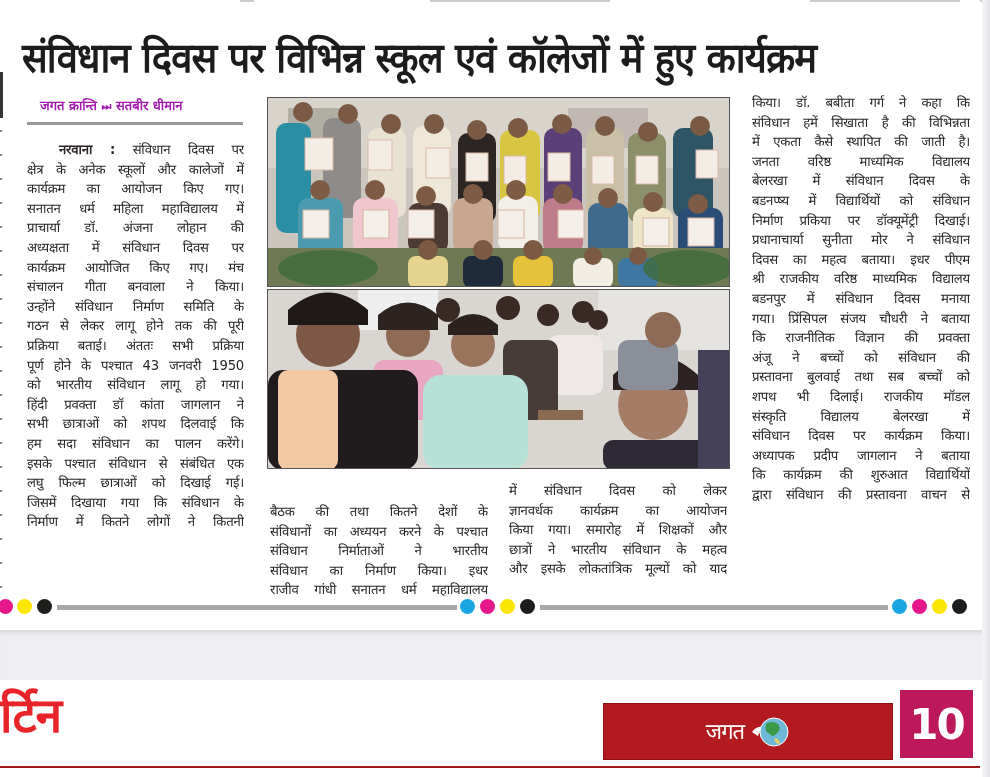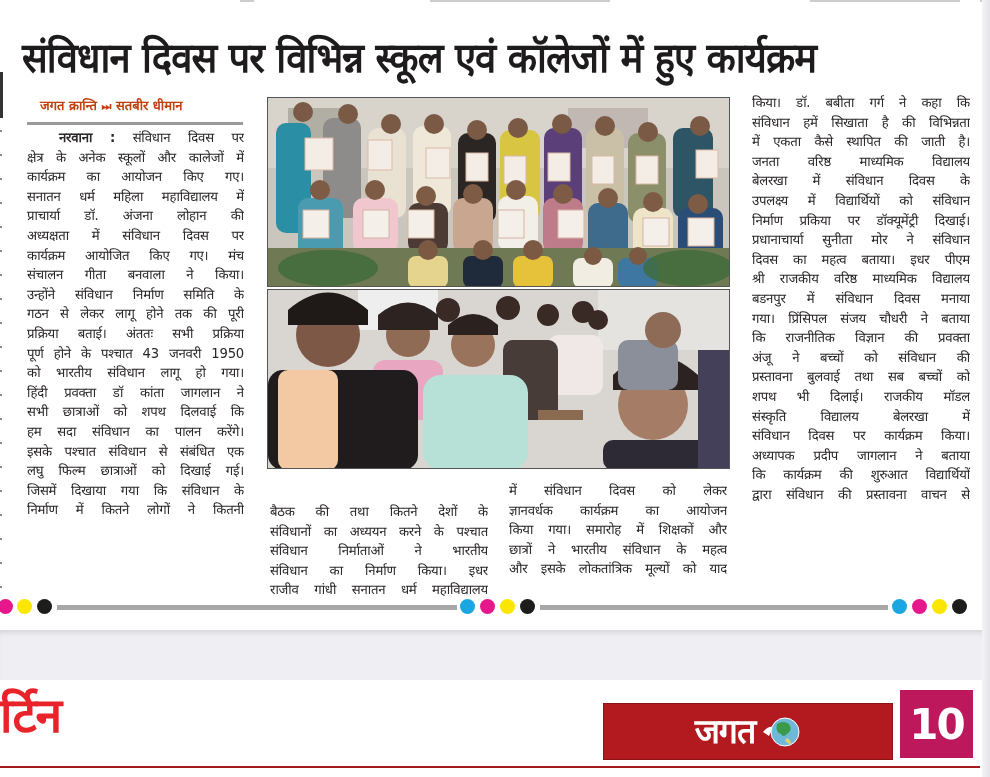--- a/index.html
+++ b/index.html
@@ -12,27 +12,27 @@
 
   .headline { position: absolute; left: 22px; top: 30px; width: 950px; height: 56px;
     font-family: "DejaVu Sans", sans-serif; font-weight: bold; font-size: 41px; letter-spacing: -1px;
     color: #1e1b1c; white-space: nowrap; transform: scaleX(0.93); transform-origin: left top; line-height: 56px; }
 
   .left-edge-rule { position: absolute; left: 0; top: 72px; width: 3px; height: 46px; background: #333; }
   .left-edge-dots { position: absolute; left: 0; top: 130px; width: 2px; height: 460px;
     background: repeating-linear-gradient(to bottom, #888 0 2px, transparent 2px 24px); }
 
   .byline { position: absolute; left: 40px; top: 96px; width: 210px; font-weight: bold; font-size: 13px;
-    color: #c2410c; white-space: nowrap; }
+    color: #a21caf; white-space: nowrap; }
   .byline-rule { position: absolute; left: 27px; top: 122px; width: 216px; height: 3px; background: #9a9a9a; }
 
   .col { position: absolute; font-family: "DejaVu Sans", sans-serif; font-size: 13.2px; line-height: 19.6px;
     color: #2b2728; text-align: justify; text-align-last: justify; }
   .col p { white-space: nowrap; overflow: hidden; letter-spacing: -0.25px; }
-  .col1 { left: 27px; top: 128px; width: 217px; }
+  .col1 { left: 27px; top: 140px; width: 217px; }
   .col2 { left: 270px; top: 502px; width: 218px; }
   .col3 { left: 509px; top: 481px; width: 218px; }
   .col4 { left: 752px; top: 93px; width: 218px; }
   .col p.line { display: flex; justify-content: space-between; }
   .col .dateline { font-weight: bold; }
 
   .photo { position: absolute; overflow: hidden; border: 1px solid #555; }
   .photo1 { left: 267px; top: 97px; width: 463px; height: 190px; background: #c7c2b8; }
   .photo2 { left: 267px; top: 289px; width: 463px; height: 180px; background: #cfcac3; }
 
@@ -40,21 +40,21 @@
   .dot { position: absolute; width: 15px; height: 15px; border-radius: 50%; }
 
   .grey-band { position: absolute; left: 0; top: 630px; width: 990px; height: 50px;
     background: #eeeef3; box-shadow: inset 0 6px 6px -4px rgba(0,0,0,0.12); }
   .page-bottom { position: absolute; left: 0; top: 680px; width: 990px; height: 97px; background: #fff; }
   .bottom-red-title { position: absolute; left: 0; top: 690px; font-weight: bold; font-size: 48px; color: #e8232a;
     line-height: 50px; letter-spacing: -1px; }
   .bottom-rule { position: absolute; left: 0; top: 766px; width: 980px; height: 2px; background: #a31b1f; }
   .masthead { position: absolute; left: 603px; top: 703px; width: 290px; height: 57px; background: #b21a1f;
     border: 1px solid #8c1216; display: flex; align-items: center; justify-content: center; gap: 6px; }
-  .masthead-text { color: #fff; font-weight: bold; font-size: 34px; letter-spacing: -1px; line-height: 57px; }
+  .masthead-text { color: #fff; font-weight: normal; font-size: 22px; letter-spacing: -1px; line-height: 57px; }
   .globe { width: 40px; height: 40px; }
   .page-num { position: absolute; left: 900px; top: 690px; width: 73px; height: 68px; background: #be185d;
     color: #fff; font-weight: bold; font-size: 42px; display: flex; align-items: center; justify-content: center;
     letter-spacing: -2px; }
   .right-shadow { position: absolute; left: 982px; top: 0; width: 8px; height: 777px;
     background: linear-gradient(to right, #f4f4f6, #e4e4e8); }
 </style>
 </head>
 <body>
 
@@ -483,21 +483,21 @@
         <span>विद्यालय</span>
       </p>
       <p class="line">
         <span>बेलरखा</span>
         <span>में</span>
         <span>संविधान</span>
         <span>दिवस</span>
         <span>के</span>
       </p>
       <p class="line">
-        <span>उपलक्ष्य</span>
+        <span>बडनप्ष्य</span>
         <span>में</span>
         <span>विद्यार्थियों</span>
         <span>को</span>
         <span>संविधान</span>
       </p>
       <p class="line">
         <span>निर्माण</span>
         <span>प्रकिया</span>
         <span>पर</span>
         <span>डॉक्यूमेंट्री</span>

